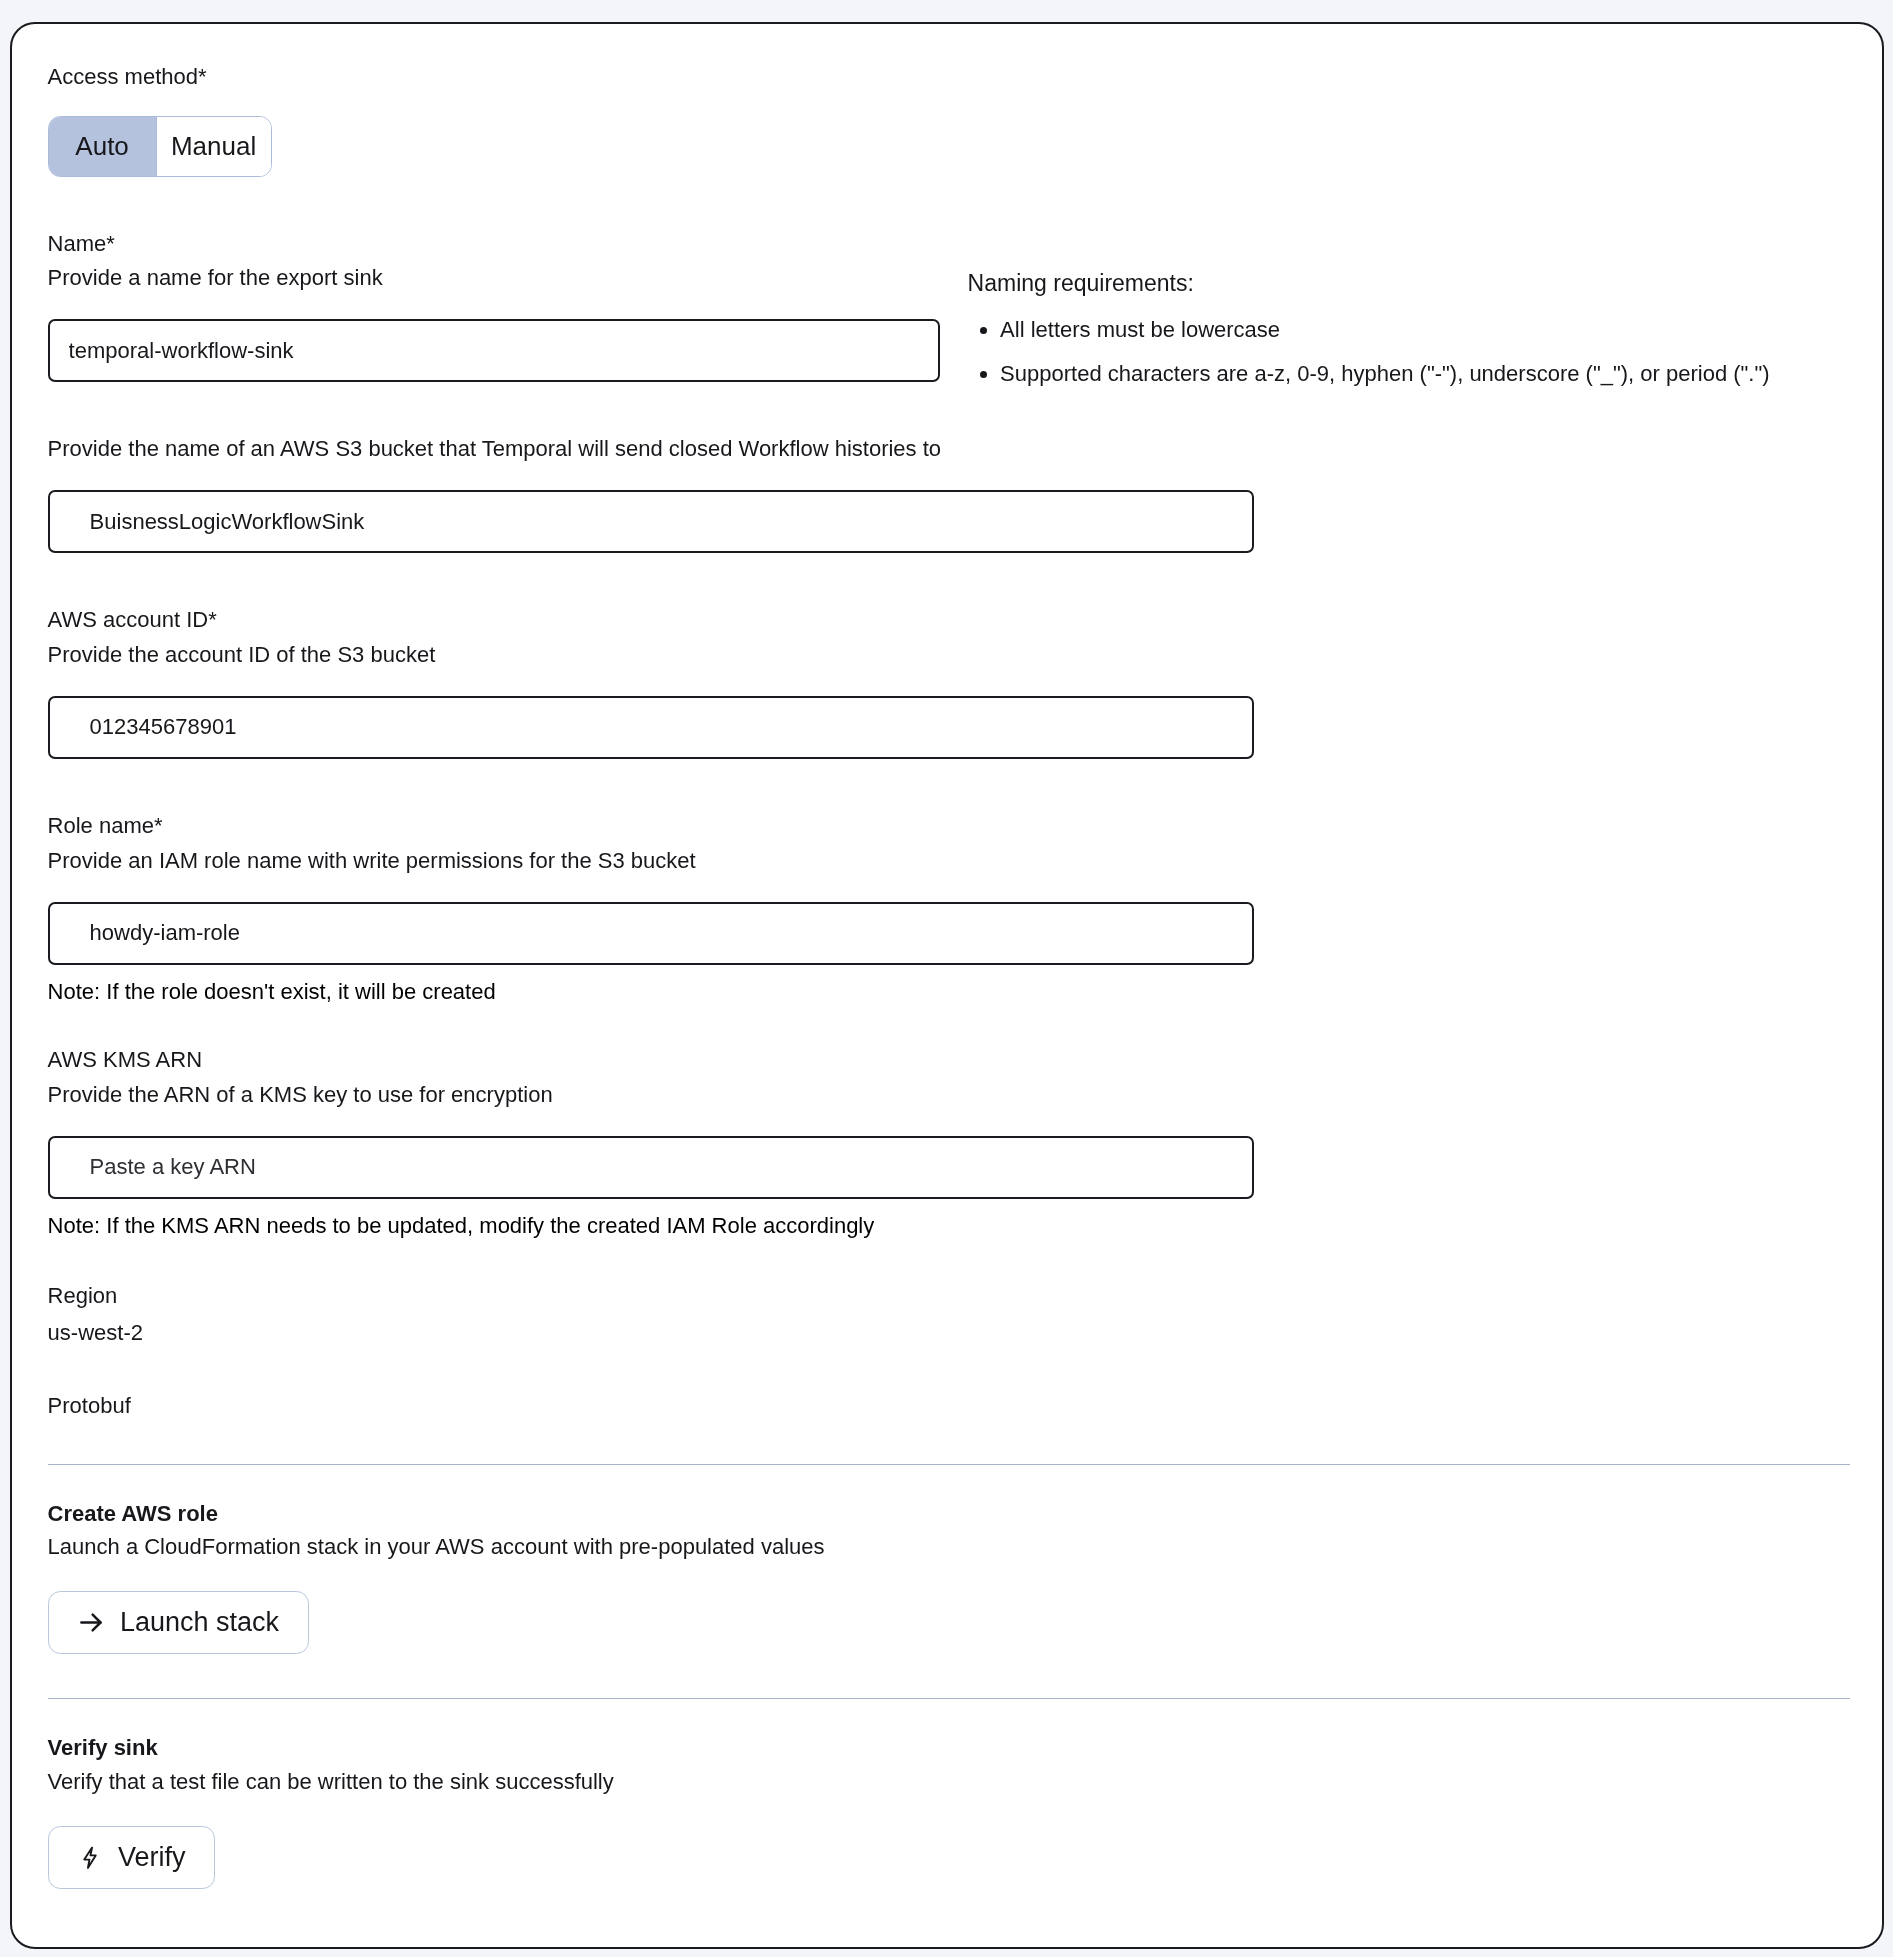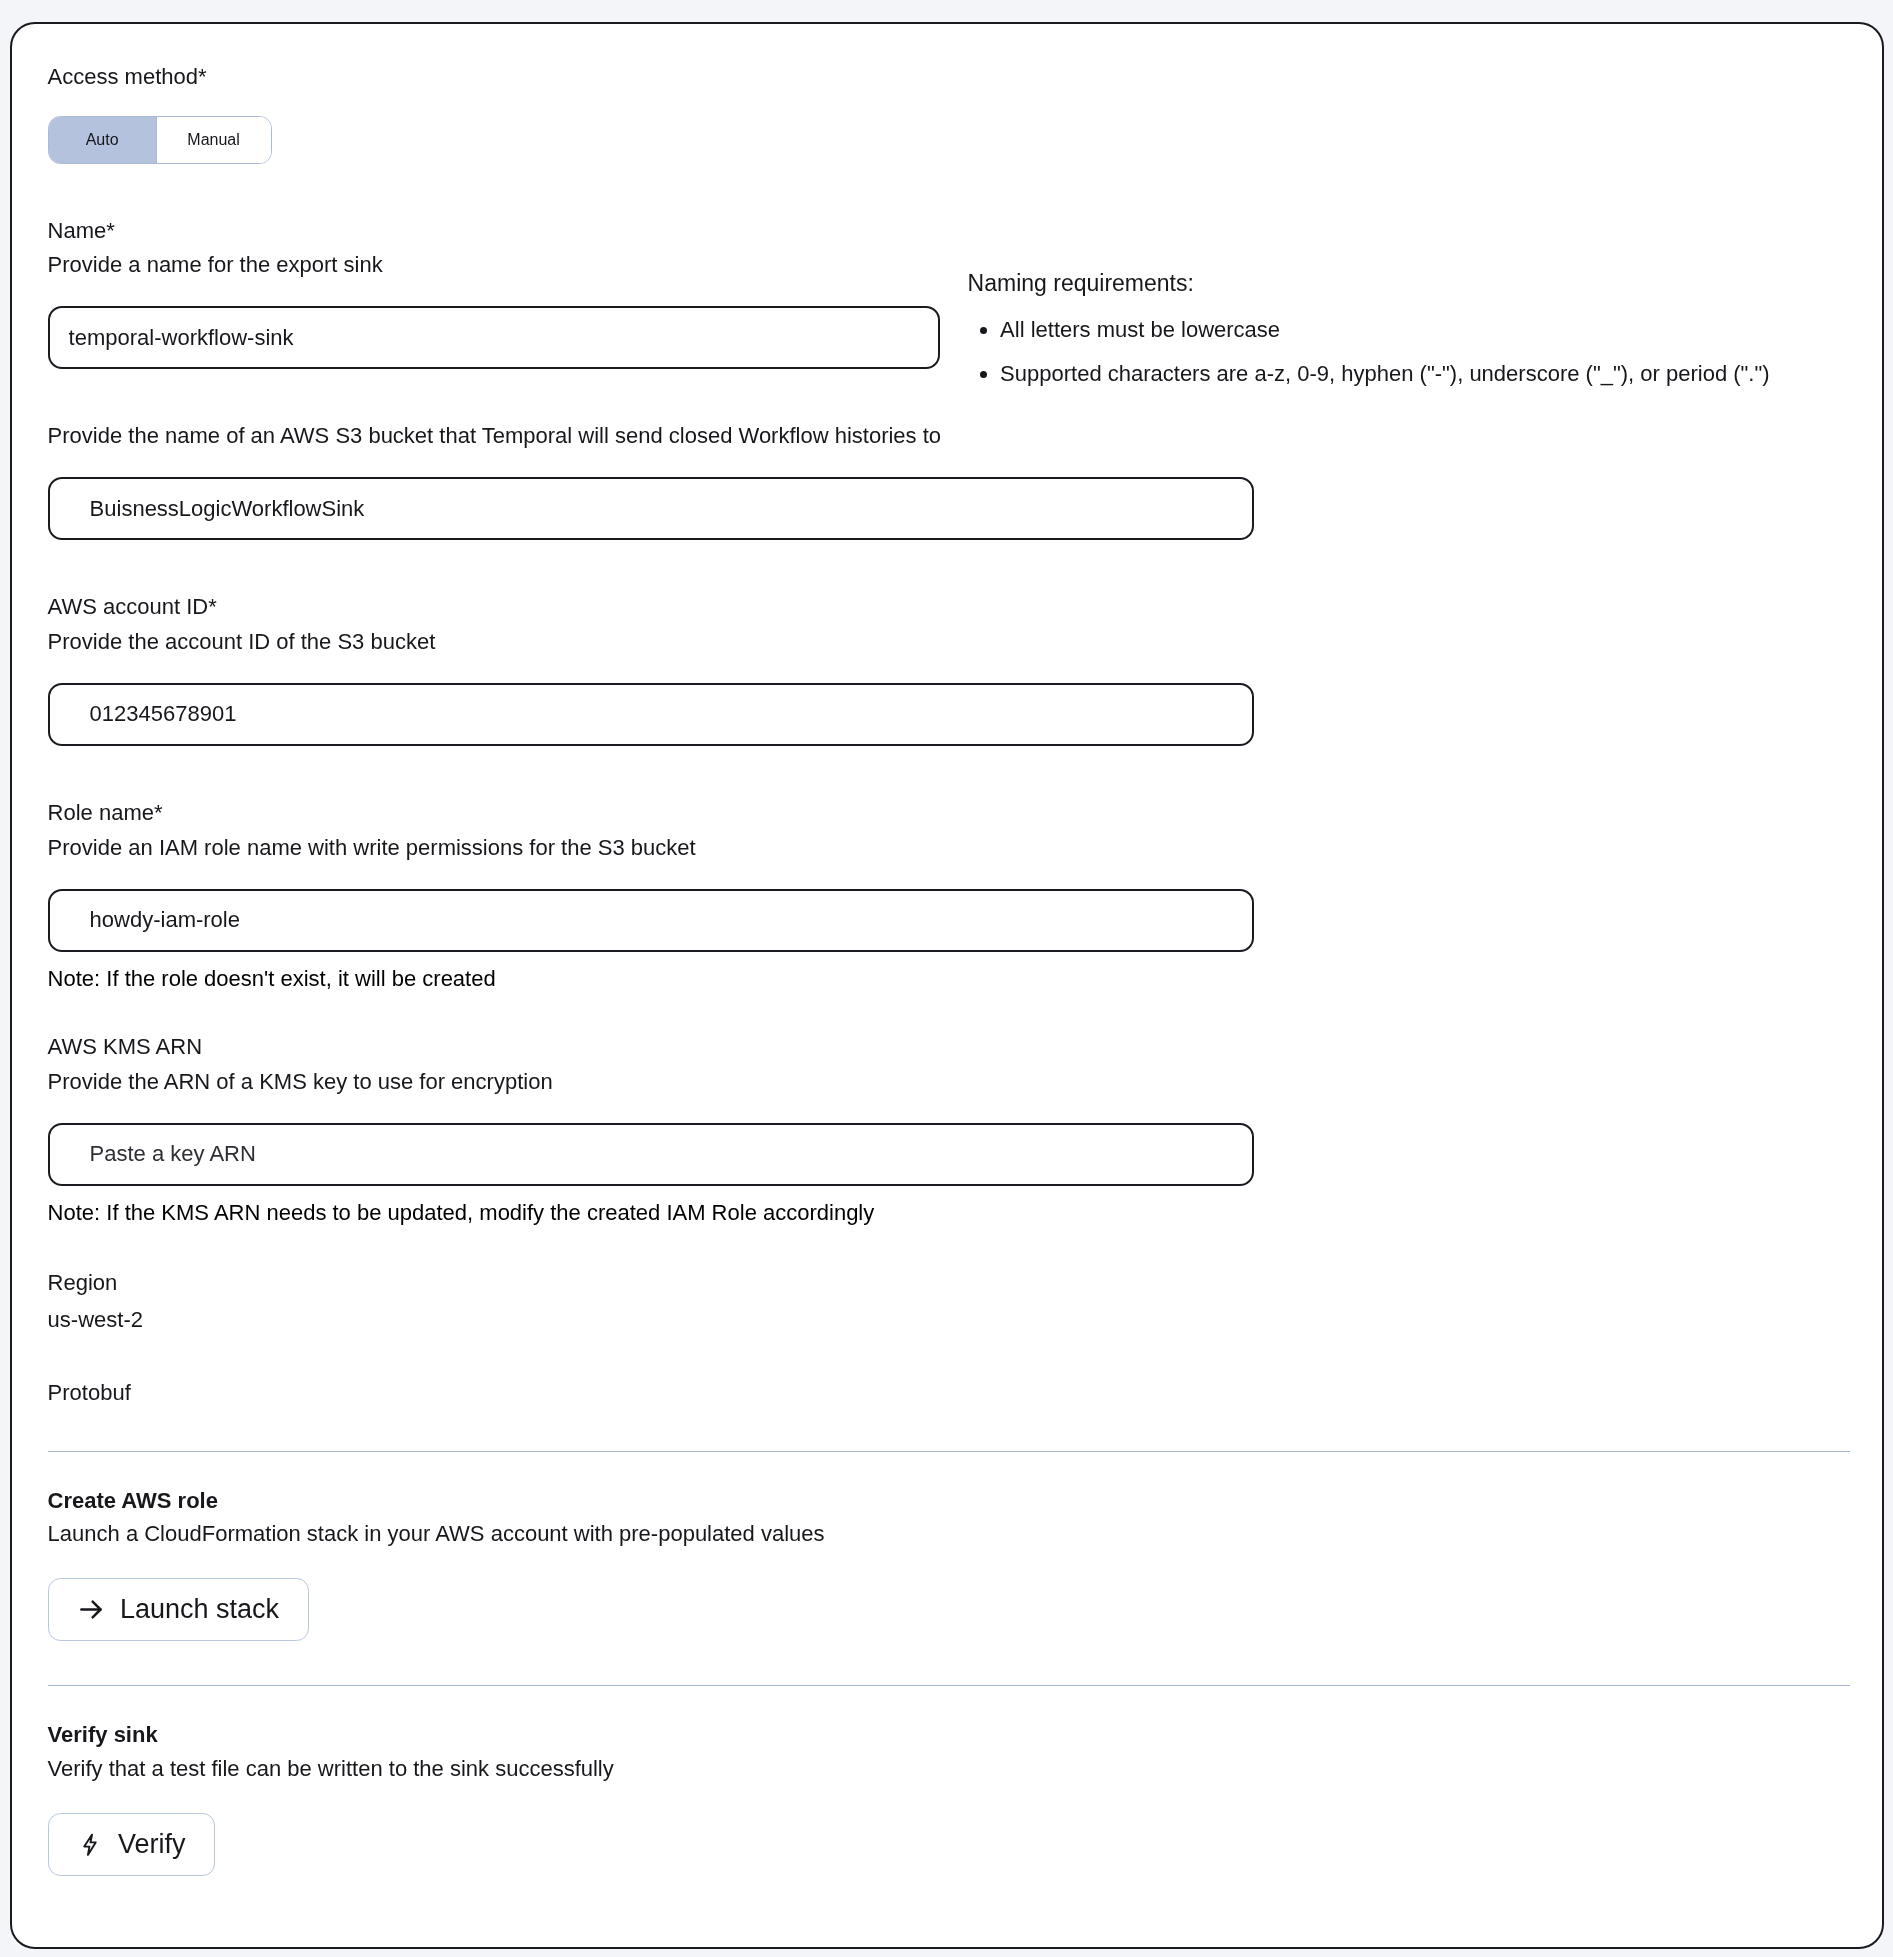--- a/index.html
+++ b/index.html
@@ -16,34 +16,34 @@
   .field-label { font-size:22px; line-height:29px; color:#17171c; }
   .field-desc  { font-size:22px; line-height:29px; color:#17171c; margin-top:5.7px; }
   .note { font-size:22px; line-height:23px; color:#000000; margin-top:15.3px; }
 
   
   .toggle {
     display:inline-flex; margin-top:25px; border:1.9px solid #a9bbd8;
     border-radius:12.4px; overflow:hidden; background:#ffffff;
   }
   .toggle-seg {
-    font-size:16px; color:#17171c; background:#ffffff; border:none; cursor:pointer;
-    height:46px; display:flex; align-items:center; justify-content:center;
+    font-size:26px; color:#17171c; background:#ffffff; border:none; cursor:pointer;
+    height:59px; display:flex; align-items:center; justify-content:center;
     font-family:"Liberation Sans", sans-serif;
   }
   .toggle-seg.selected { background:#b5c2de; }
   .toggle-seg.first { width:107px; }
   .toggle-seg.second { width:115px; border-left:1.9px solid #a9bbd8; }
 
   .group { margin-top:52px; }
   .group.tight { margin-top:42px; }
 
   .text-input {
     display:block; margin-top:27px; height:63px; border:2.9px solid #1a1b20;
-    border-radius:14px; background:#ffffff; font-size:22px; color:#17171c;
+    border-radius:7px; background:#ffffff; font-size:22px; color:#17171c;
     padding:0 19px; font-family:"Liberation Sans", sans-serif; outline:none;
   }
   .text-input.narrow { width:892px; }
   .text-input.wide { width:1206px;padding-left:40px; }
   .text-input::placeholder { color:#2e2e34; opacity:1; }
 
   
   .naming-req { position:absolute; left:920px; top:206px; width:879px; }
   .naming-req-title { font-size:23px; line-height:31px; }
   .naming-req ul { margin:15.3px 0 0 32.5px; }

